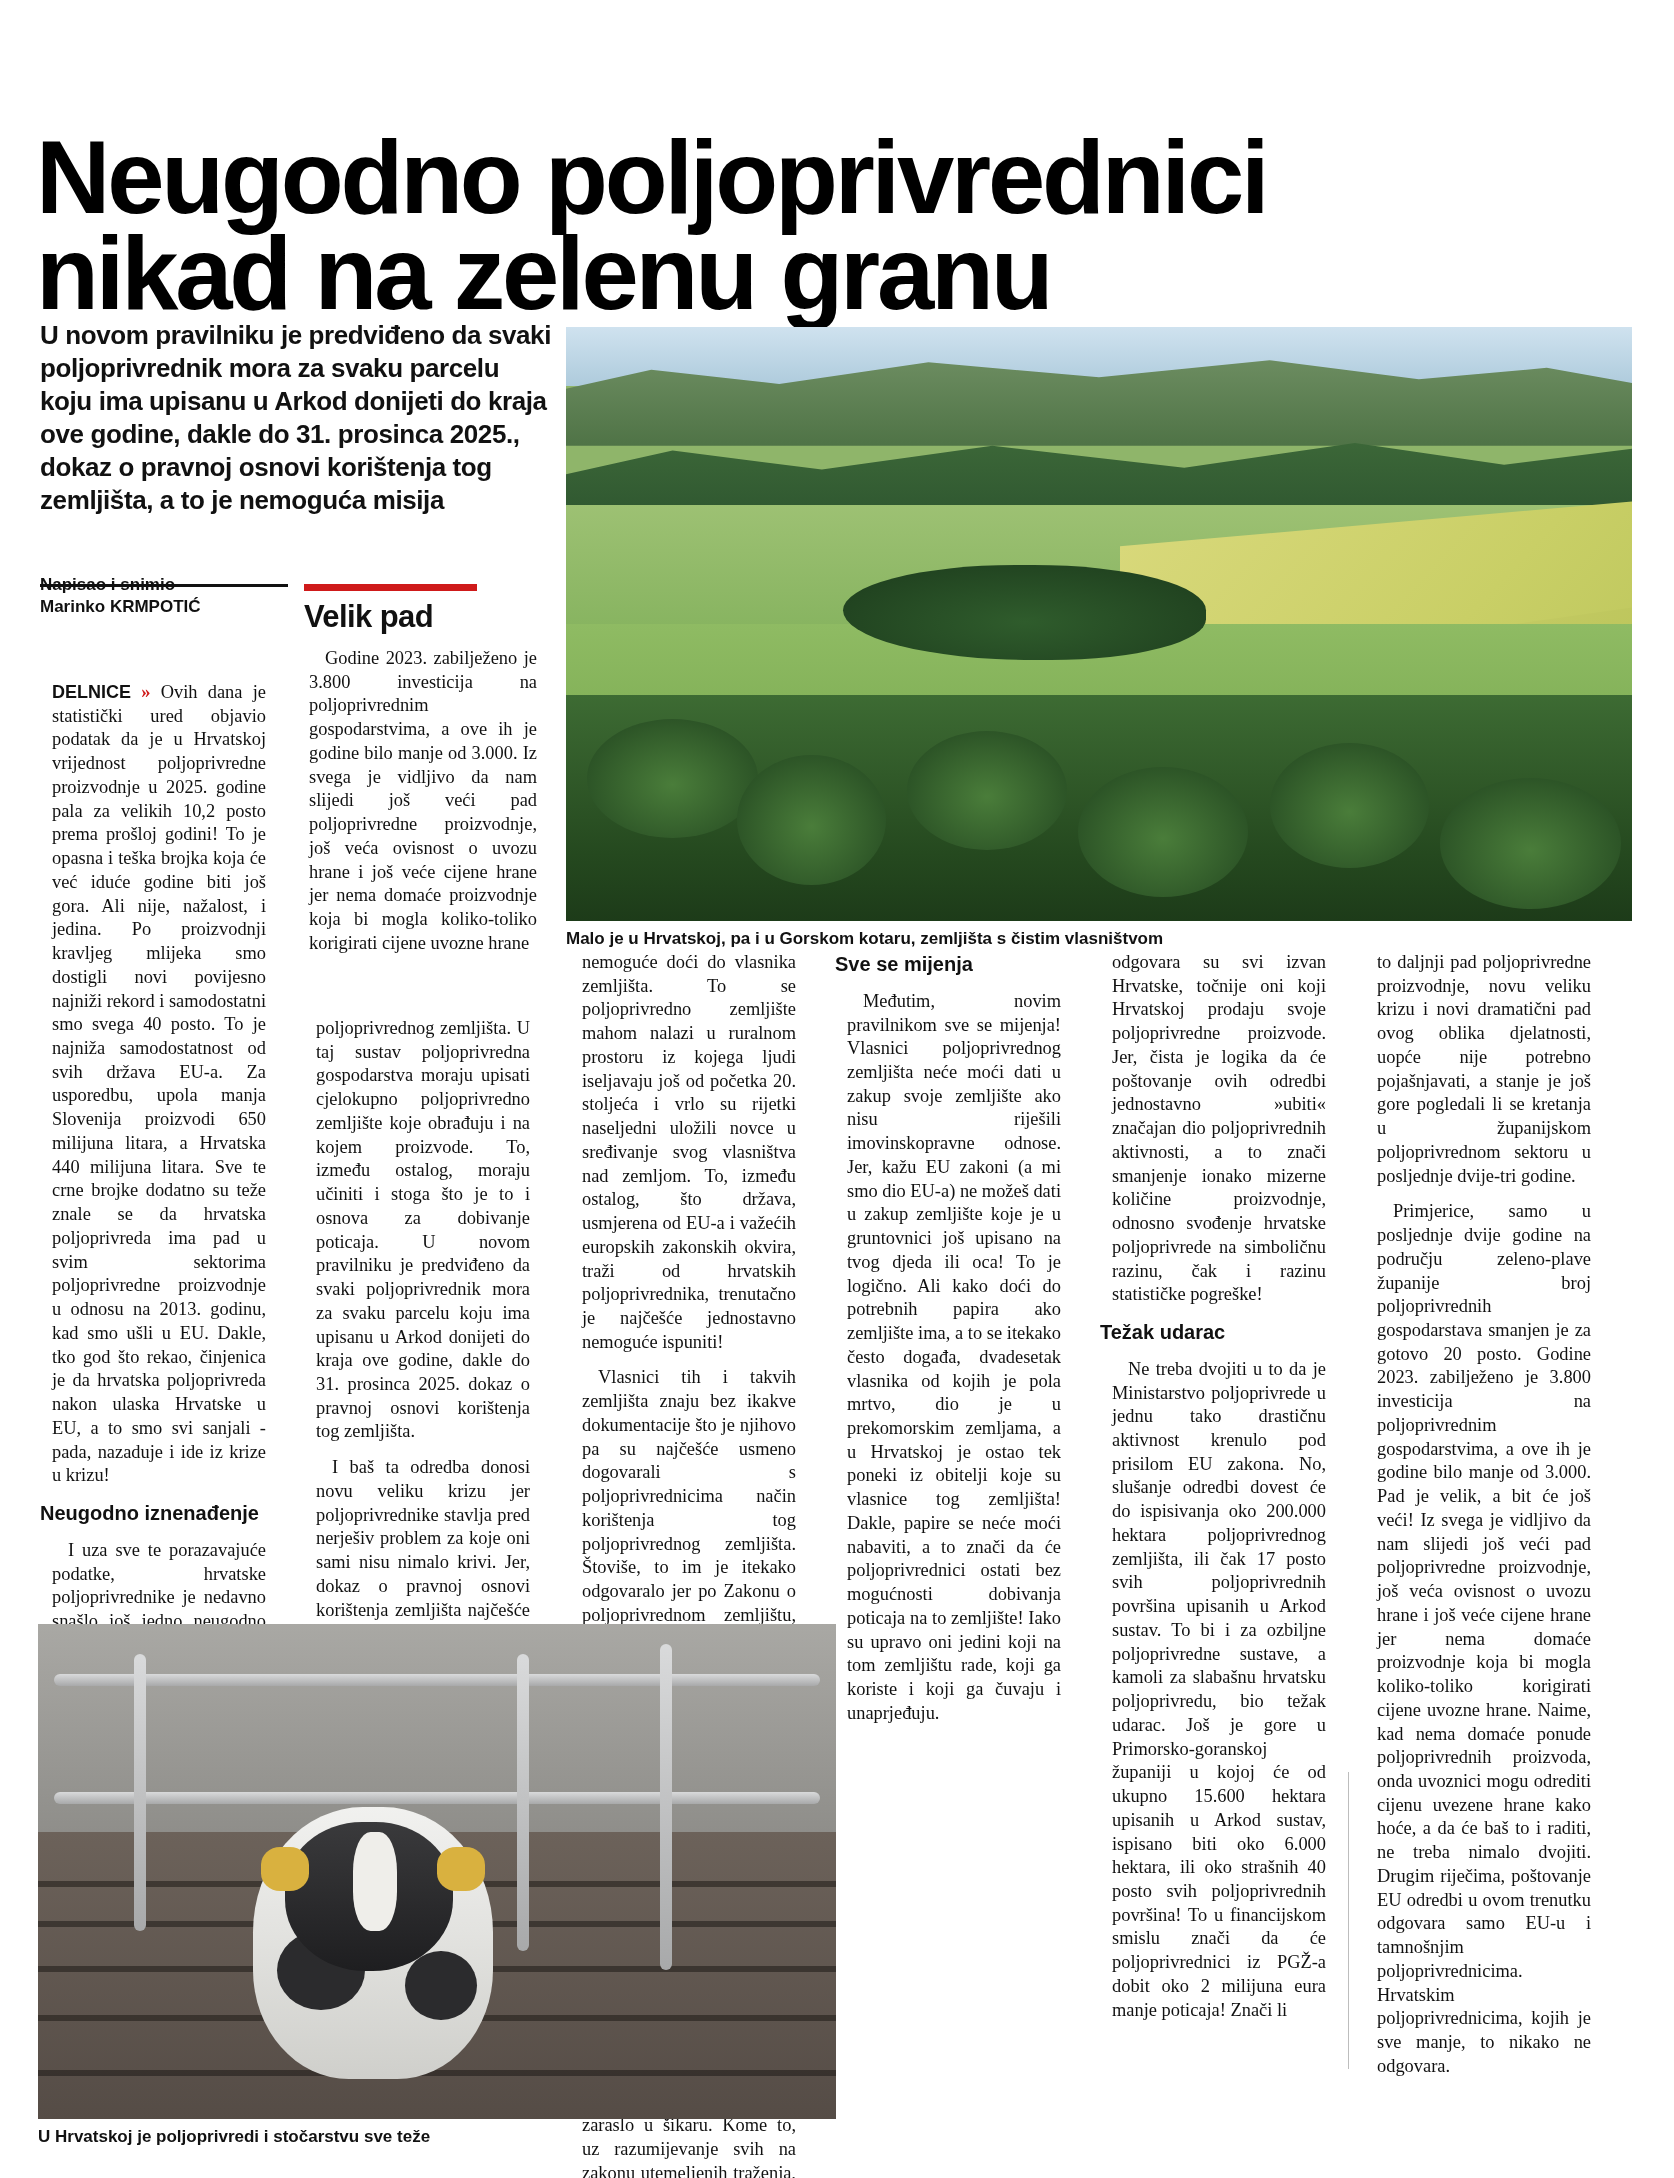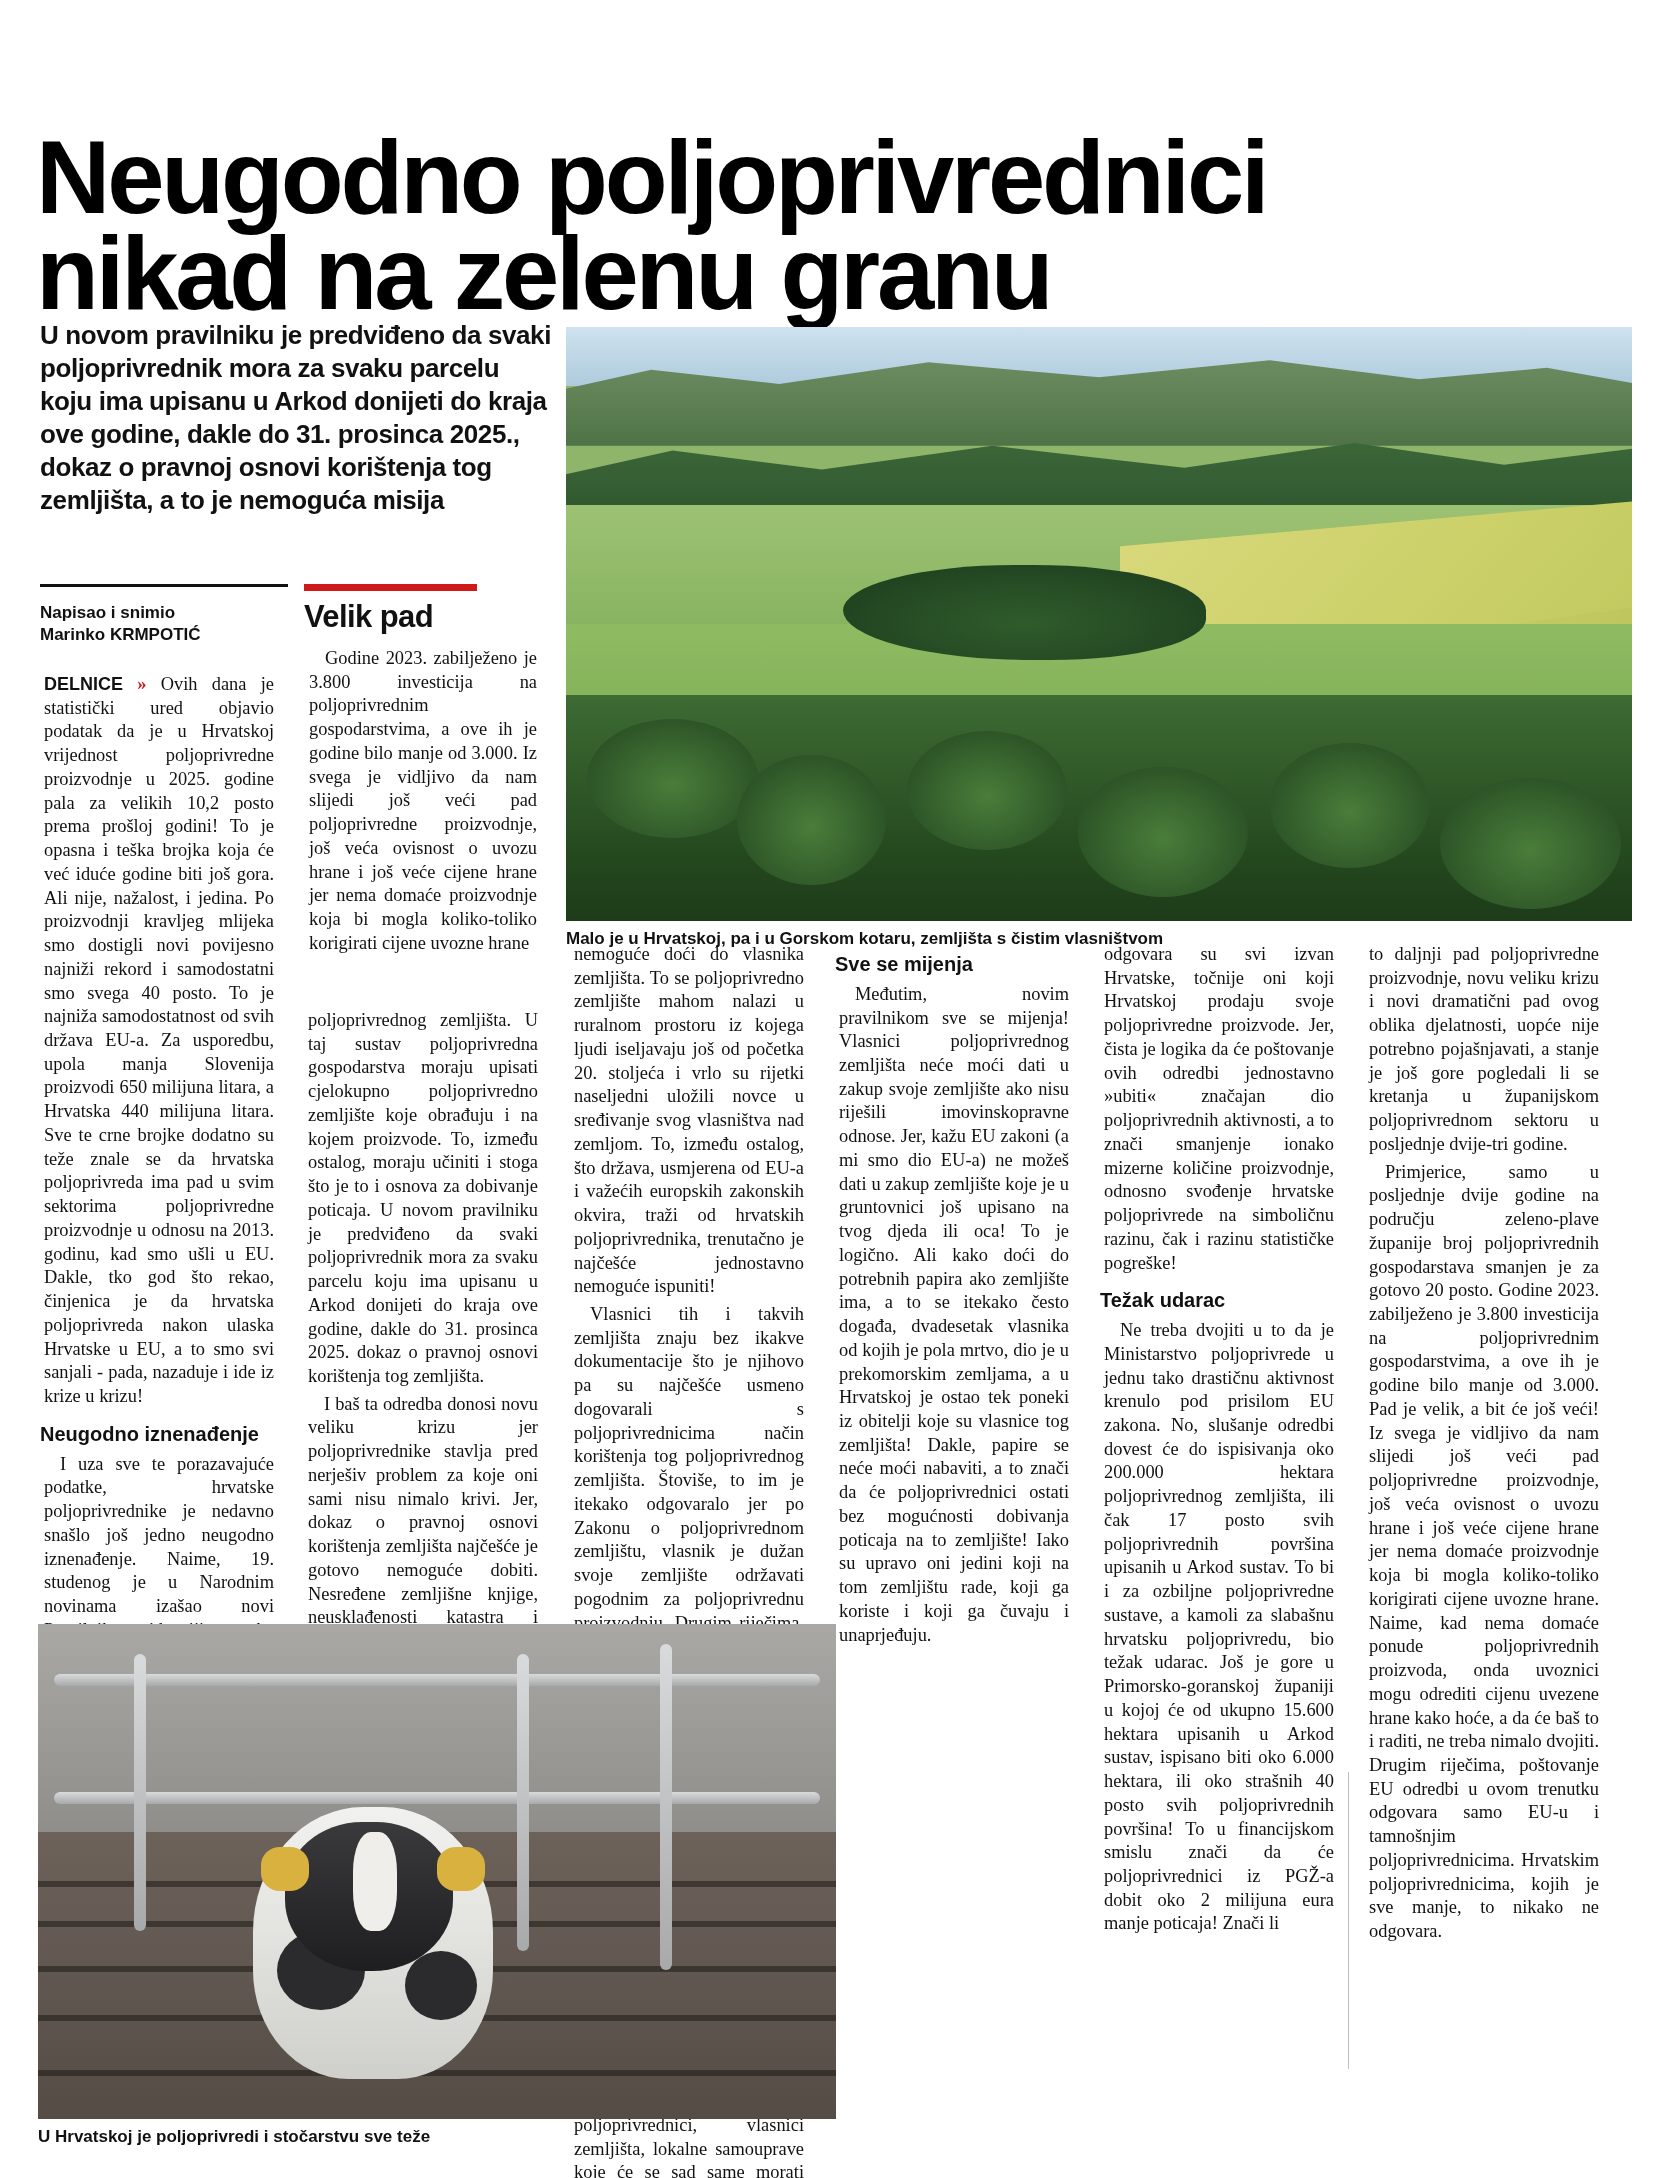--- a/index.html
+++ b/index.html
@@ -83,21 +83,21 @@
     position: absolute;
     left: 40px;
     top: 584px;
     width: 248px;
     height: 3px;
     background: #111;
   }
   .byline {
     position: absolute;
     left: 40px;
-    top: 602px;
+    top: 574px;
     width: 257px;
     font-family: "Liberation Sans", sans-serif;
     font-weight: bold;
     font-size: 17px;
     line-height: 1.28;
     color: #111;
   }
 
   
   .photo-main {
@@ -256,21 +256,21 @@
 
   
   .col {
     position: absolute;
     font-family: "Liberation Serif", serif;
     font-size: 18.4px;
     line-height: 1.29;
     text-align: justify;
     color: #111;
   }
-  .col p { margin: 4px; text-indent: 16px; }
+  .col p { margin: 12px; text-indent: 16px; }
   .col p.first { text-indent: 0; }
   .col h3 {
     font-family: "Liberation Sans", sans-serif;
     font-weight: bold;
     font-size: 20px;
     margin: 13px 0 5px 0;
     text-indent: 0;
     color: #111;
   }
   .dateline {

